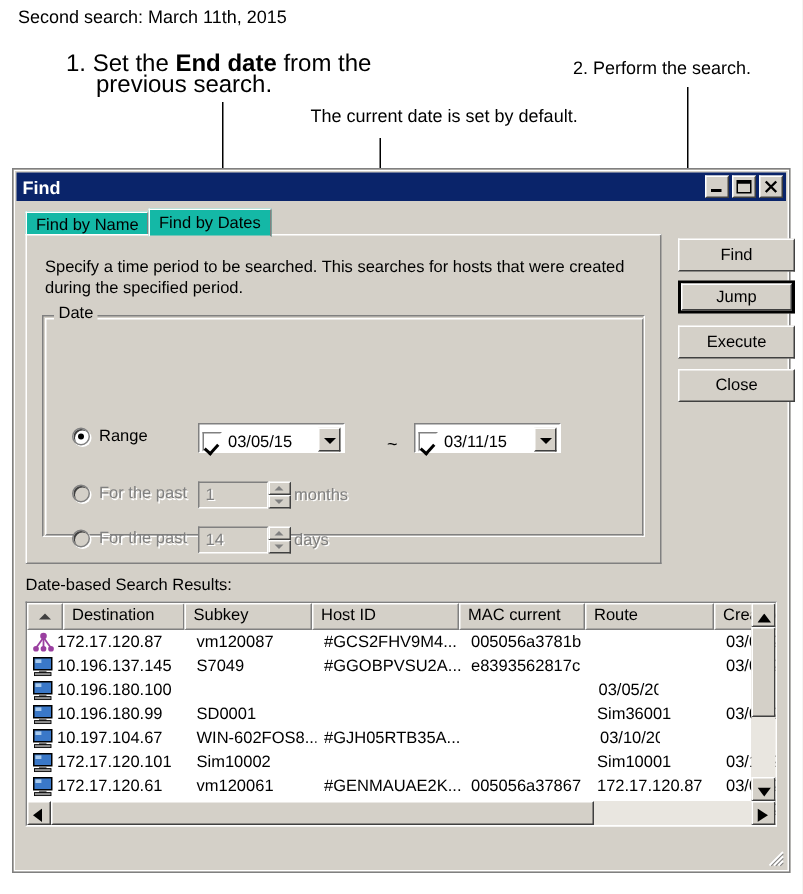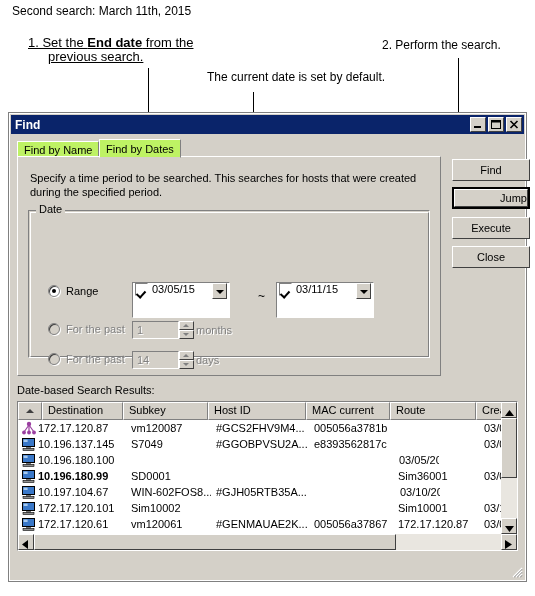--- a/index.html
+++ b/index.html
@@ -19,21 +19,21 @@
 
   
   .anno {
     position: absolute;
     font-family: "Liberation Sans", sans-serif;
     color: #000000;
     white-space: pre;
     line-height: 14px;
   }
   #anno-heading { left: 12px; top: 4px; font-size: 12px; }
-  #anno-step1 { left: 28px; top: 36px; font-size: 13px; text-decoration: underline; }
+  #anno-step1 { left: 44px; top: 36px; font-size: 16px; }
   #anno-step1 .l2 { display: block; padding-left: 20px; }
   #anno-step2 { left: 382px; top: 38px; font-size: 12px; }
   #anno-default { left: 207px; top: 70px; font-size: 12px; }
   b.bold { font-weight: bold; }
 
   .leader {
     position: absolute;
     width: 1px;
     background: #000000;
   }
@@ -86,21 +86,21 @@
   
   #tabstrip {
     position: absolute;
     left: 8px; top: 26px;
     width: 424px; height: 18px;
   }
   .tab {
     position: absolute;
     top: 2px;
     height: 16px;
-    background: #bef264;
+    background: #14b8a6;
     border: 1px solid;
     border-color: #ffffff #808080 #d4d0c8 #ffffff;
     box-sizing: border-box;
     font-size: 11px;
     padding: 1px 6px 0 6px;
     line-height: 14px;
   }
   .tab.active {
     top: 0px;
     height: 19px;
@@ -174,27 +174,27 @@
     width: 4px; height: 4px;
     border-radius: 50%;
     background: #000000;
   }
   .radio-label { font-size: 11px; }
   .radio-label.disabled { color: #808080; text-shadow: 1px 1px 0 #ffffff; }
 
   
   .datecombo {
     position: absolute;
-    height: 36px;
+    height: 20px;
     background: #ffffff;
     border: 1px solid;
     border-color: #808080 #ffffff #ffffff #808080;
     box-sizing: border-box;
     display: flex;
-    align-items: flex-start;
+    align-items: flex-end;
   }
   .datecombo .cbx {
     width: 13px; height: 13px;
     margin-left: 2px;
     background: #ffffff;
     border: 1px solid;
     border-color: #808080 #ffffff #ffffff #808080;
     box-sizing: border-box;
     position: relative;
     flex: 0 0 auto;
@@ -523,21 +523,21 @@
         <span class="sbtn up"></span>
         <span class="sbtn down"></span>
       </span>
     </div>
     <div class="unit" style="left:178px; top:197px;">days</div>
   </div>
 
   <div class="winbtn" style="left:443px; top:46px;">
     <span>Find</span>
   </div>
-  <div class="winbtn default" style="left:443px; top:74px;text-align:right;">
+  <div class="winbtn default" style="left:443px; top:74px;">
     <span>Jump</span>
   </div>
   <div class="winbtn" style="left:443px; top:104px;">
     <span>Execute</span>
   </div>
   <div class="winbtn" style="left:443px; top:133px;">
     <span>Close</span>
   </div>
 
   <div id="results-label">Date-based Search Results:</div>
@@ -601,21 +601,21 @@
                 <rect x="2" y="11.4" width="11" height="2" fill="#909090" stroke="#000" stroke-width="0.6"></rect>
               </svg></span>
             <span>10.196.180.100</span>
           </div>
           <div class="cell" style="width: 98px; padding-left: 5px; box-sizing: border-box;"></div>
           <div class="cell" style="width: 84px; padding-left: 5px; box-sizing: border-box;"></div>
           <div class="cell" style="width: 86px; padding-left: 5px; box-sizing: border-box;"></div>
           <div class="cell" style="width: 45px; padding-left: 5px; box-sizing: border-box;">03/05/201</div>
         </div>
         <div class="row">
-          <div class="cell dest" style="width: 105px; font-weight: bold;">
+          <div class="cell dest" style="width: 105px;">
             <span class="ico"><svg width="16" height="14" viewBox="0 0 16 14">
                 <rect x="1" y="1" width="13" height="9" fill="#000"></rect>
                 <rect x="2" y="2" width="11" height="7" fill="#3a78c8"></rect>
                 <rect x="2.6" y="2.6" width="4" height="2.4" fill="#bcd8f5" opacity="0.85"></rect>
                 <rect x="5" y="10" width="5" height="1.6" fill="#707070"></rect>
                 <rect x="2" y="11.4" width="11" height="2" fill="#909090" stroke="#000" stroke-width="0.6"></rect>
               </svg></span>
             <span>10.196.180.99</span>
           </div>
           <div class="cell" style="width: 85px; padding-left: 5px; box-sizing: border-box;">SD0001</div>

